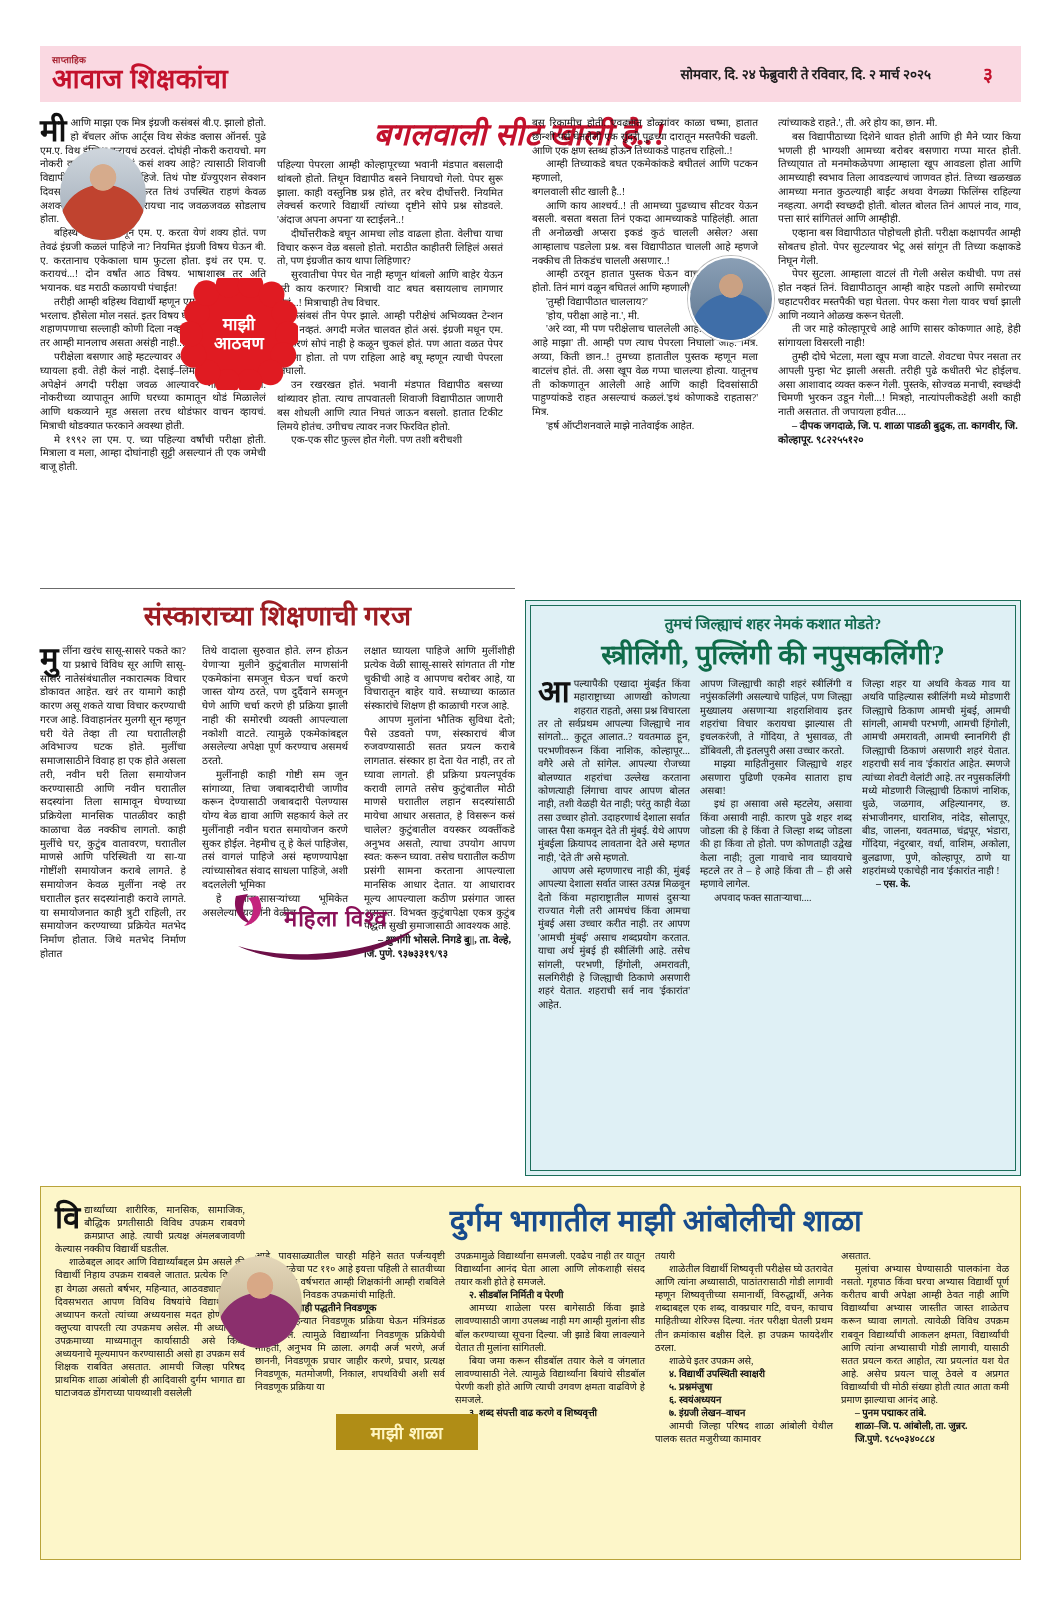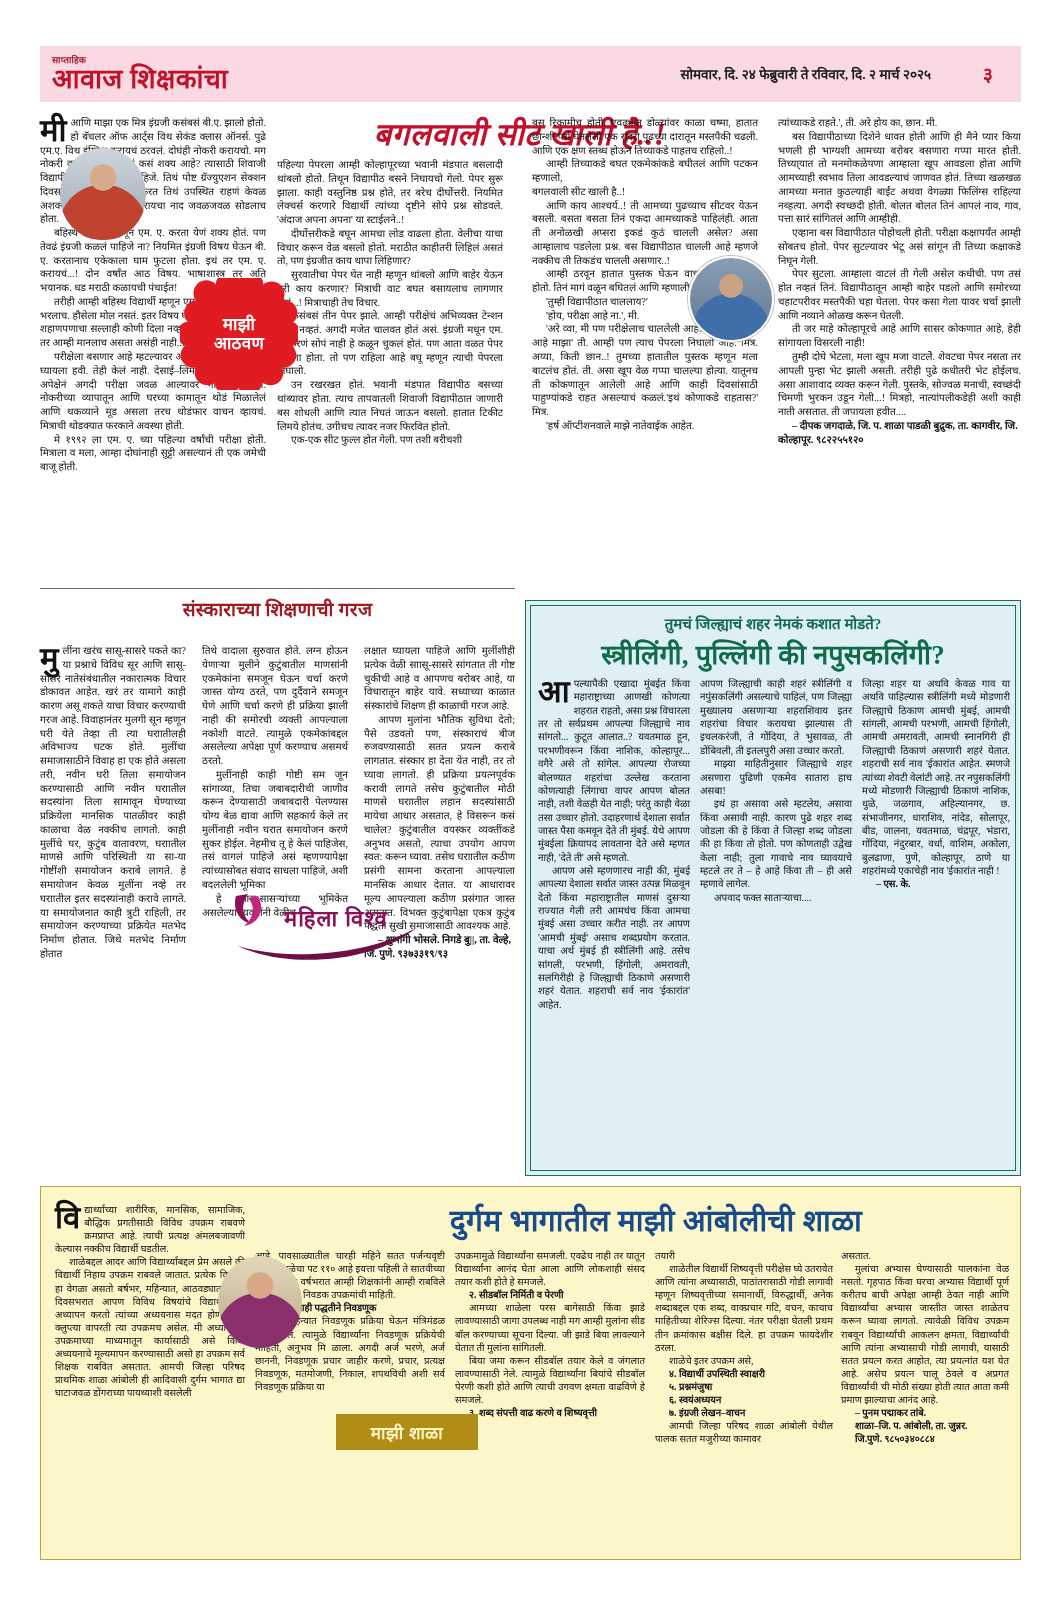--- a/index.html
+++ b/index.html
@@ -98,21 +98,21 @@
   }
 
   hr.rule { border:0; border-top:1.4px solid #6b6b6b; margin:0; }
 
   
   .sec2 { position:absolute; left:40px; top:588px; width:475px; height:588px; }
   .sec2 .divider { position:absolute; left:0; top:0; width:475px; }
   .sec2-head {
     position:absolute; left:0; top:8px; width:475px; text-align:center;
     font-family:"Liberation Serif", serif;
-    font-weight:bold; font-size:19px; color:#9c1c22; letter-spacing:.3px;
+    font-weight:bold; font-size:27px; color:#9c1c22; letter-spacing:.3px;
   }
   .s2c1 { position:absolute; left:0;   top:56px; width:146px; }
   .s2c2 { position:absolute; left:162px; top:56px; width:146px; }
   .s2c3 { position:absolute; left:324px; top:56px; width:151px; }
 
   .ph-sec2 {
     position:absolute; left:60px; top:148px; width:86px; height:92px;
     border-radius:50% 50% 48% 48%; overflow:hidden; z-index:5;
   }
   .mv-logo {

